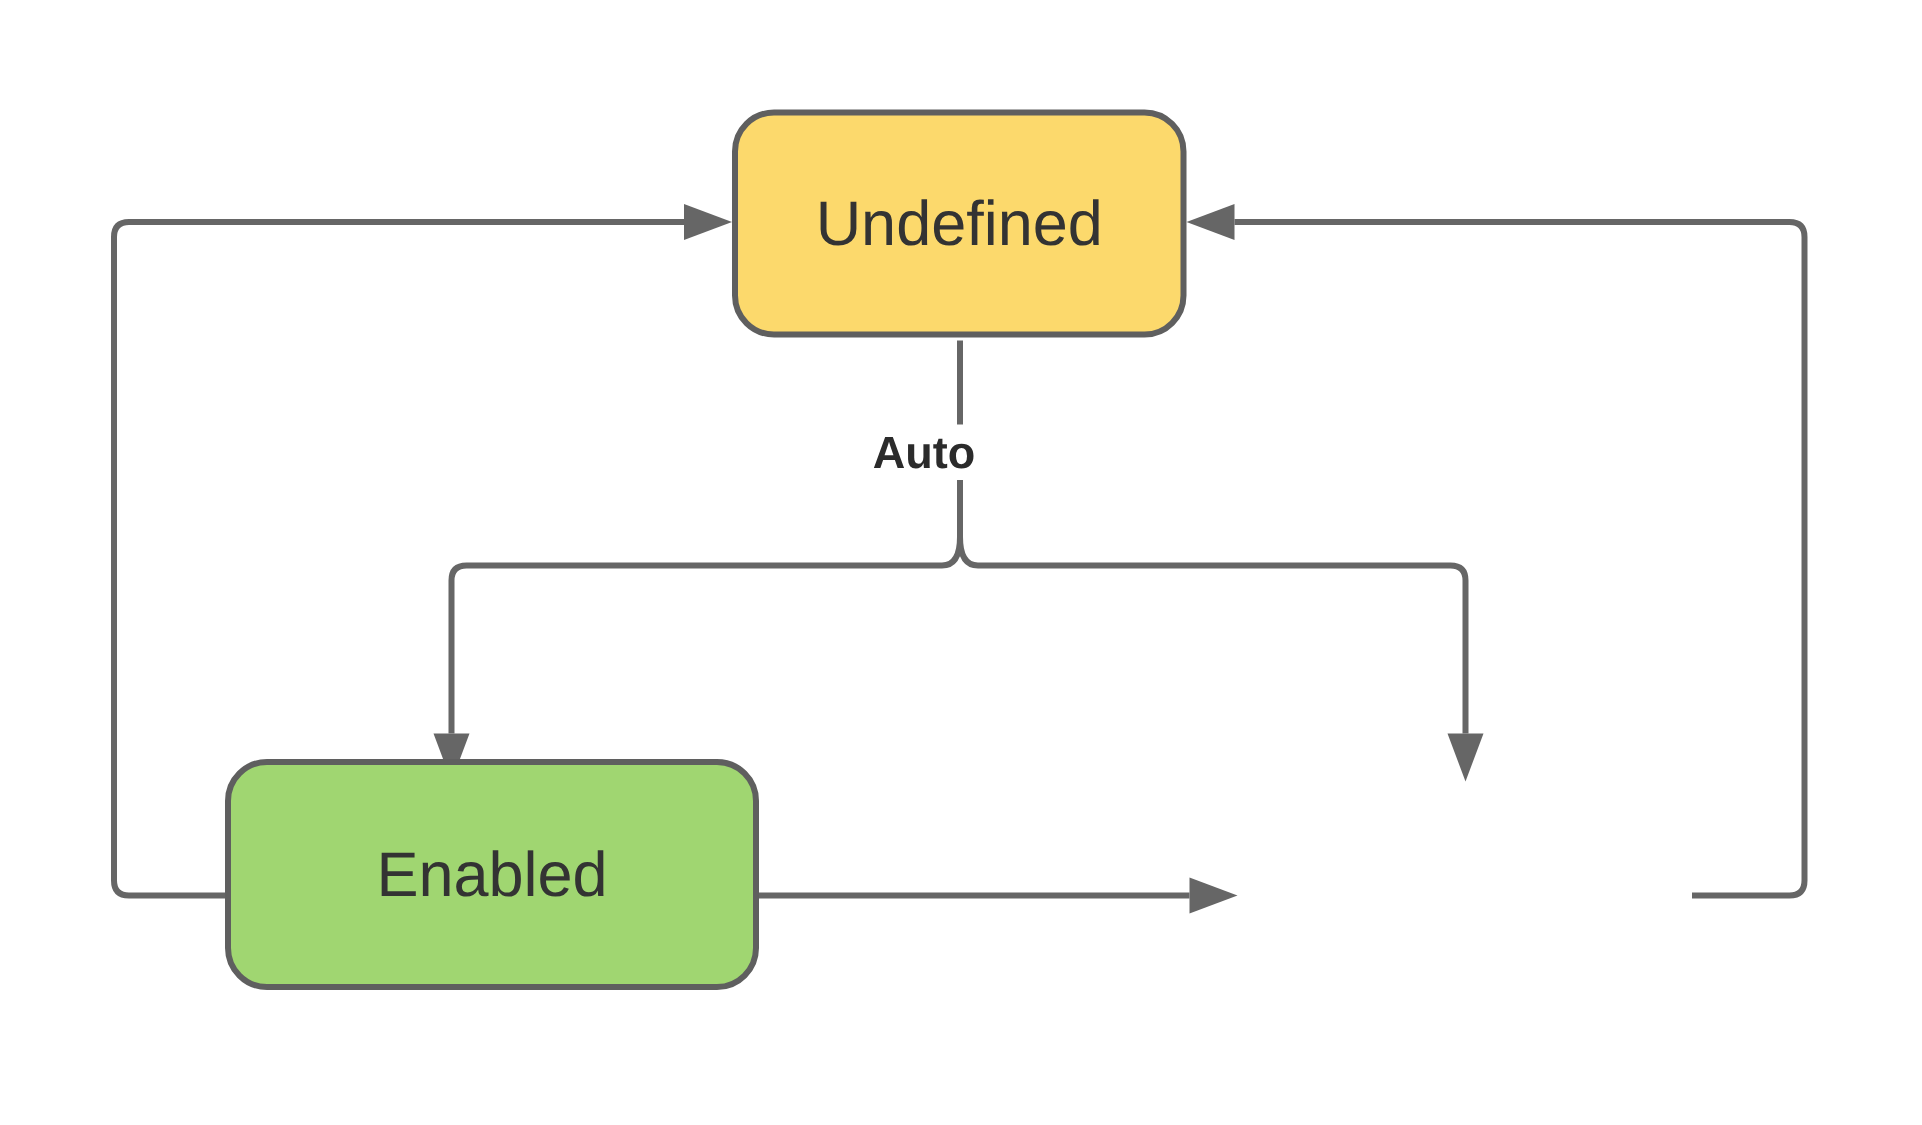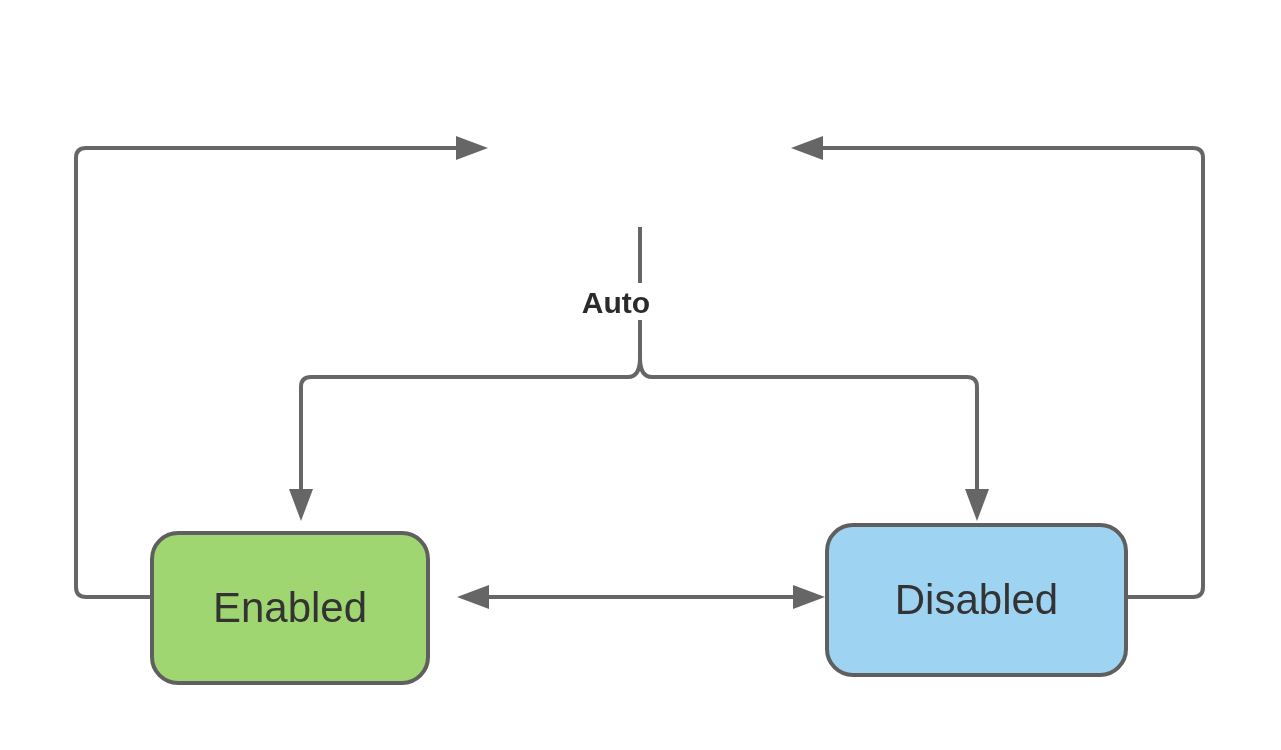--- a/index.html
+++ b/index.html
@@ -41,22 +41,22 @@
     font-size: 42px;
     color: var(--text, #333333);
     text-align: center;
   }
   .node-undefined {
     left: 488px; top: 73px;
     width: 303px; height: 152px;
     background: var(--node_undefined_fill, #fcd96c);
   }
   .node-enabled {
-    left: 150px; top: 531px;
-    width: 280px; height: 154px;
+    left: 150px; top: 506px;
+    width: 356px; height: 154px;
     background: var(--node_enabled_fill, #a0d671);
   }
   .node-disabled {
     left: 825px; top: 523px;
     width: 303px; height: 154px;
     background: var(--node_disabled_fill, #9fd3f2);
   }
   .edge-label {
     position: absolute;
     left: 616px; top: 303px;
@@ -95,24 +95,24 @@
       <polygon class="arrowhead" points="977,521 965,489 989,489"></polygon>
     </g>
 
     <g>
       <path class="edge" d="M 489 597 L 793 597"></path>
       <polygon class="arrowhead" points="457,597 489,585 489,609"></polygon>
       <polygon class="arrowhead" points="825,597 793,585 793,609"></polygon>
     </g>
   </svg>
 
+  <div class="node node-undefined">
+    <span>Undefined</span>
+  </div>
 
   <div class="node node-enabled">
     <span>Enabled</span>
   </div>
 
-  <div class="node node-disabled">
-    <span>Disabled</span>
-  </div>
 
   <div class="edge-label">Auto</div>
 
 </div>
 
 </body></html>

